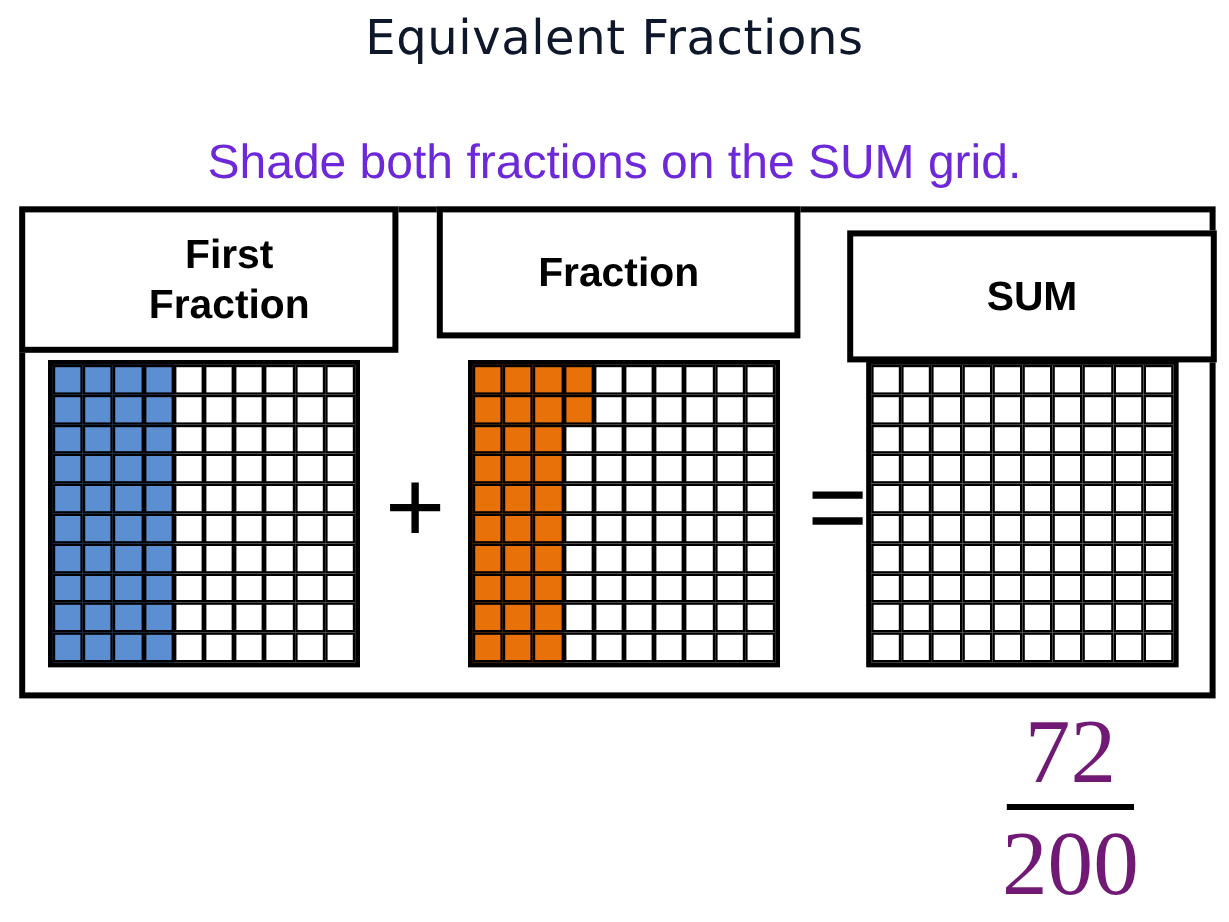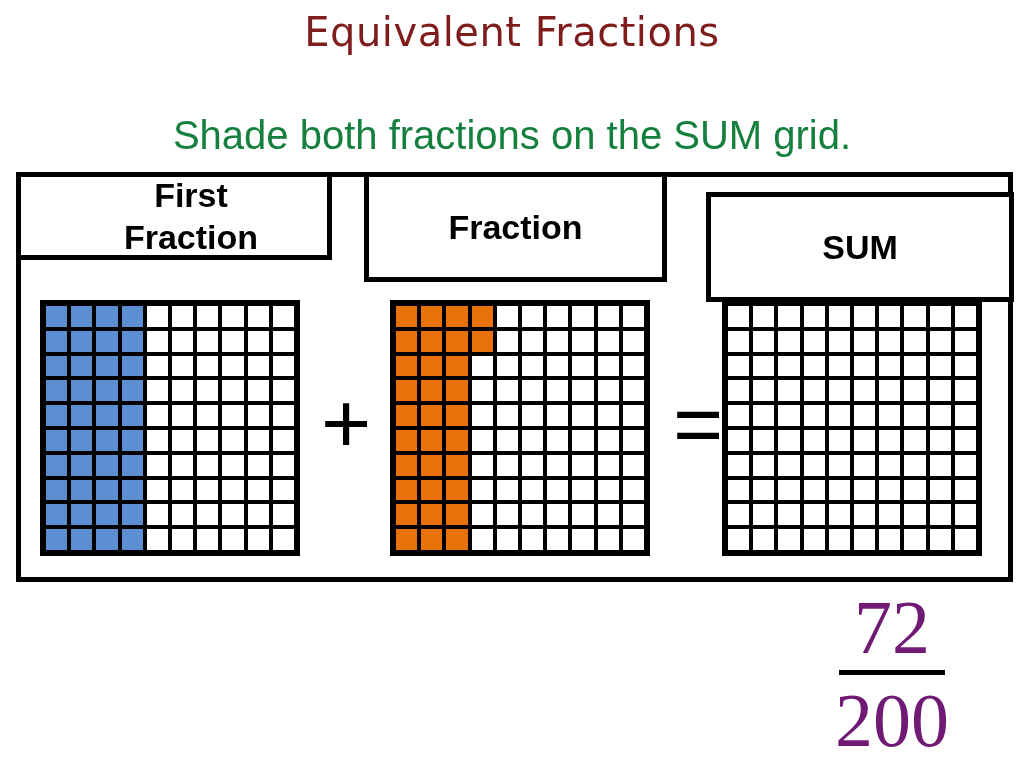--- a/index.html
+++ b/index.html
@@ -22,21 +22,21 @@
     position: absolute;
     left: 0;
     top: 6px;
     width: 1024px;
     text-align: center;
     font-family: "DejaVu Sans", sans-serif;
     font-size: 40px;
     font-weight: 400;
     line-height: 52px;
     letter-spacing: 0.5px;
-    color: #7f1d1d;
+    color: #0f172a;
     white-space: nowrap;
   }
 
   
   #instruction {
     position: absolute;
     left: 0;
     top: 110px;
     width: 1024px;
     text-align: center;
@@ -68,21 +68,21 @@
     display: flex;
     align-items: center;
     justify-content: center;
     text-align: center;
     font-family: "Liberation Sans", sans-serif;
     font-weight: bold;
     font-size: 34px;
     line-height: 42px;
     color: #000000;
   }
-  #header-first  { left: 16px;  top: 172px; width: 316px; height: 88px; padding-left: 34px; }
+  #header-first  { left: 16px;  top: 172px; width: 316px; height: 122px; padding-left: 34px; }
   #header-second { left: 364px; top: 172px; width: 303px; height: 110px; }
   #header-sum    { left: 706px; top: 172px; width: 308px; height: 110px; margin-top: 20px; }
 
   .header-box .label-line { display: block; }
 
   
   .grid-wrap {
     position: absolute;
     top: 300px;
     width: 260px;
@@ -156,21 +156,21 @@
   #answer-denominator {
     font-size: 76px;
     line-height: 82px;
   }
 </style>
 </head>
 <body>
 
 <div id="slide-title">Equivalent Fractions</div>
 
-<div id="instruction" style="color: #15803d;">Shade both fractions on the SUM grid.</div>
+<div id="instruction" style="color: #6d28d9;">Shade both fractions on the SUM grid.</div>
 
 <div id="work-frame"></div>
 
 <div id="header-first" class="header-box">
   <div>
     <span class="label-line">First</span>
     <span class="label-line">Fraction</span>
   </div>
 </div>
 

